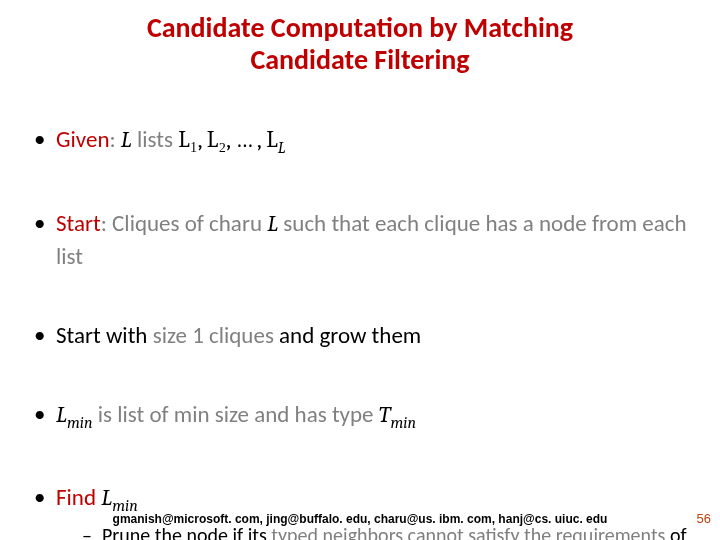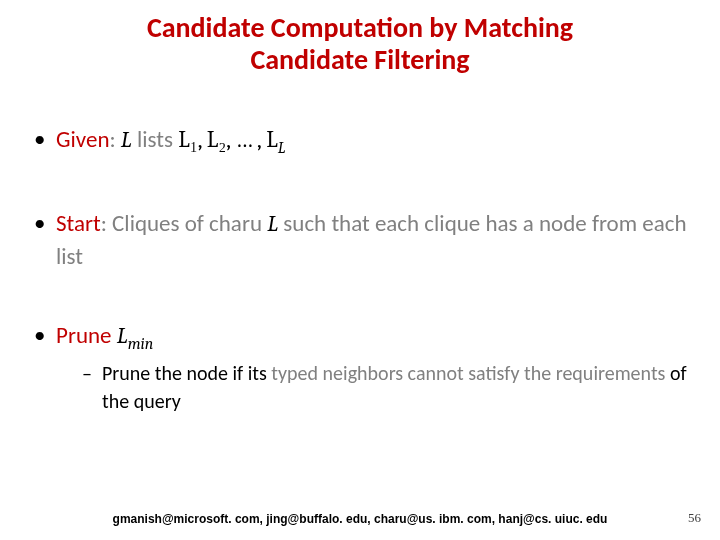--- a/index.html
+++ b/index.html
@@ -10,21 +10,21 @@
   ul.top > li { position: relative; padding-left: 22px; margin-bottom: 8px; margin-top: 47px; }
   ul.top > li::before { content: "•"; position: absolute; left: 0; top: 0; font-size: 23px; }
   ul.sub { list-style: none; padding-left: 26px; font-size: 20px; margin-top: 4px; }
   ul.sub > li { position: relative; padding-left: 20px; margin-bottom: 6px; }
   ul.sub > li::before { content: "–"; position: absolute; left: 0; top: 0; }
   .gray { color: #808080; }
   .red { color: #c00000; }
   .math-sub { font-size: 0.7em; vertical-align: sub; font-style: italic; }
   .mathI { font-style: italic; font-family: 'Cambria Math', Cambria, serif; }
   .footer { position: absolute; bottom: 14px; left: 0; right: 0; text-align: center; font-size: 12px; font-weight: 700; font-family: Arial, sans-serif; }
-  .pagenum { position: absolute; bottom: 14px; right: 19px; font-size: 13px; color: #404040; font-family: Liberation Serif, serif; font-weight: 400; }
+  .pagenum { position: absolute; bottom: 14px; right: 9px; font-size: 13px; color: #c2410c; font-family: Liberation Sans, sans-serif; font-weight: 400; }
   .seq { font-family: 'Cambria Math', Cambria, serif; }
 </style>
 </head>
 <body>
 
 <div class="slide">
 
   <div class="title">
     <span>Candidate Computation by Matching</span><br>
     <span>Candidate Filtering</span>
@@ -33,24 +33,30 @@
   <ul class="top">
 
     <li>
       <span class="red">Given</span><span class="gray">: </span><span class="mathI">L</span><span class="gray"> lists </span><span class="seq">L₁, L₂, … , L</span><span class="seq math-sub">L</span>
     </li>
 
     <li>
       <span class="red">Start</span><span class="gray">: Cliques of charu </span><span class="mathI">L</span><span class="gray"> such that each clique has a node from each list</span>
     </li>
 
-
+    <li>
+      <span>Start with </span><span class="gray">size 1 cliques</span><span> and grow them</span>
+    </li>
 
     <li>
-      <span class="red">Prune </span><span class="mathI">L</span><span class="mathI math-sub">min</span>
+      <span class="mathI">L</span><span class="mathI math-sub">min</span><span class="gray"> is list of min size and has type </span><span class="mathI">T</span><span class="mathI math-sub">min</span>
+    </li>
+
+    <li>
+      <span class="red">Find </span><span class="mathI">L</span><span class="mathI math-sub">min</span>
       <ul class="sub">
         <li>
           <span>Prune the node if its </span><span class="gray">typed neighbors cannot satisfy the requirements</span><span> of the query</span>
         </li>
       </ul>
     </li>
 
   </ul>
 
   <div class="footer">gmanish@microsoft. com, jing@buffalo. edu, charu@us. ibm. com, hanj@cs. uiuc. edu</div>

